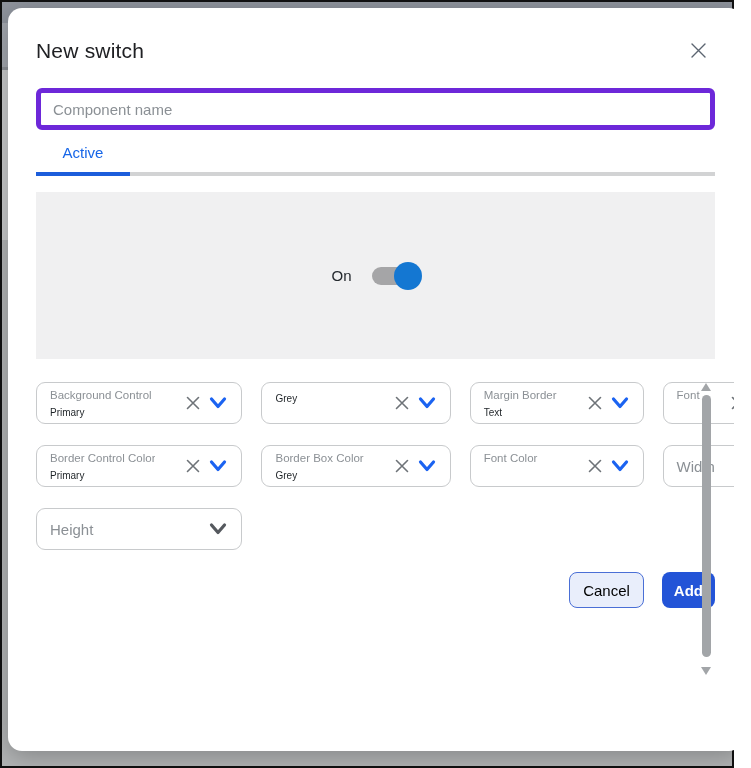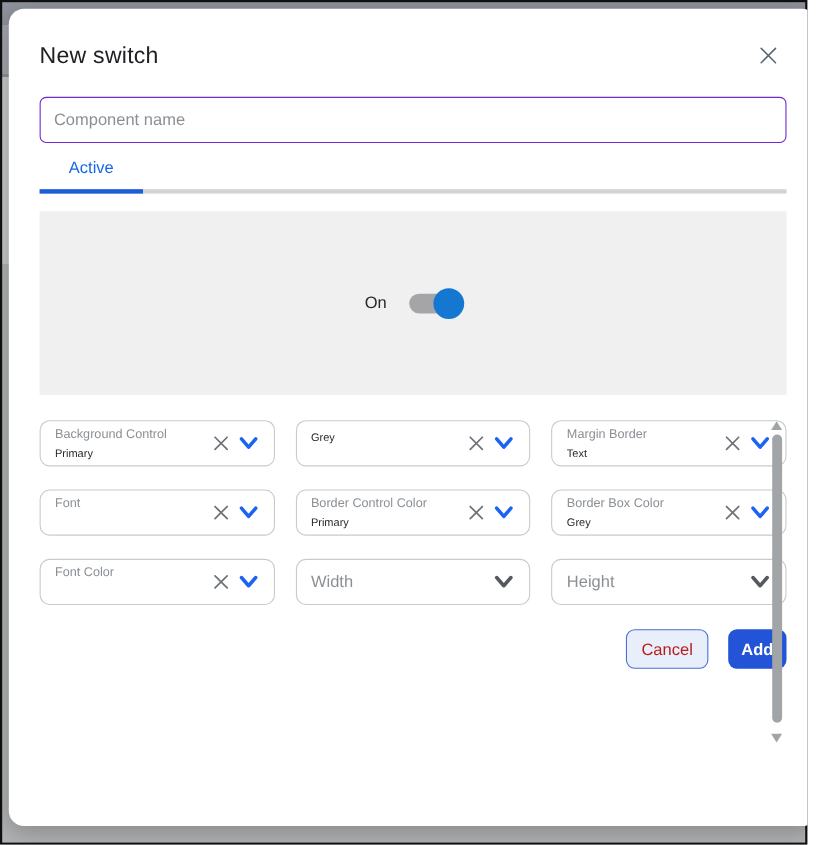--- a/index.html
+++ b/index.html
@@ -21,42 +21,42 @@
     box-shadow: 0 6px 24px rgba(0,0,0,.25); }
 
   
   .dialog-header { margin-top:31px; height:24px; position:relative; }
   .dialog-title { font-size:21px; line-height:24px; color:#202124; font-weight:400; letter-spacing:.2px; }
   .close-btn { position:absolute; right:6px; top:2px; width:22px; height:22px;
     background:none; border:none; cursor:pointer; display:flex; align-items:center; justify-content:center; }
 
   
   .name-input { display:block; margin-top:25px; width:100%; height:42px;
-    border:1px solid #6d28d9; border-radius:6px; padding:0 12px;
+    border:5px solid #6d28d9; border-radius:6px; padding:0 12px;
     font-size:15px; color:#202428; font-family:"Liberation Sans",sans-serif; }
   .name-input::placeholder { color:#8b9095; }
 
   
   .tabs { margin-top:14px; }
   .tab { display:inline-block; width:94px; text-align:center; font-size:15px;
     color:#1766e8; line-height:16px; cursor:pointer; }
   .tab-track { margin-top:10px; height:4px; background:#d2d3d4; }
   .tab-indicator { width:94px; height:4px; background:#1c5ddb; }
 
   
   .preview { margin-top:16px; height:167px; background:#f0f0f1;
     display:flex; align-items:center; justify-content:center; }
   .toggle-wrap { display:flex; align-items:center; gap:20px; cursor:pointer; }
   .toggle-label { font-size:15px; color:#24292e; }
   .toggle-track { position:relative; width:48px; height:18px; border-radius:9px; background:#a5a5a7; }
   .toggle-knob { position:absolute; right:-2px; top:50%; transform:translateY(-50%);
     width:28px; height:28px; border-radius:50%; background:#1477d2; }
 
   
-  .fields { margin-top:23px; display:grid; grid-template-columns:1fr 1fr 1fr;
+  .fields { margin-top:23px; display:grid; grid-template-columns:1fr 1fr 1fr 1fr;
     column-gap:19px; row-gap:21px; }
   .field { position:relative; height:42px; border:1px solid #c8cacc; border-radius:9px;
     background:#fff; cursor:pointer; }
   .f-inner { padding:5px 86px 0 13px; display:flex; flex-direction:column; }
   .f-label { font-size:11.5px; color:#8b9095; line-height:14px;
     white-space:nowrap; overflow:hidden; }
   .f-value { font-size:10px; color:#1f2428; line-height:19px; margin-top:1px; }
   .field.empty { display:flex; align-items:center; }
   .f-placeholder { font-size:15px; color:#8b9095; padding-left:13px; }
   .f-actions { position:absolute; right:14px; top:50%; transform:translateY(-50%);
@@ -70,21 +70,21 @@
   .arr.up { border-left:5px solid transparent; border-right:5px solid transparent;
     border-bottom:8px solid #a2a5a8; }
   .arr.down { border-left:5px solid transparent; border-right:5px solid transparent;
     border-top:8px solid #a2a5a8; margin-top:10px; }
   .thumb { width:9px; height:262px; border-radius:5px; background:#a2a5a8; margin-top:4px; cursor:grab; }
 
   
   .footer { margin-top:22px; display:flex; justify-content:flex-end; gap:18px; }
   .btn { height:36px; border-radius:8px; font-size:15px; cursor:pointer;
     font-family:"Liberation Sans",sans-serif; }
-  .btn.cancel { padding:0 13px; background:#e9eefb; border:1px solid #4a6fd6; color:#b91c1c; font-weight:400; }
+  .btn.cancel { padding:0 13px; background:#e9eefb; border:1px solid #4a6fd6; color:#000000; font-weight:400; }
   .btn.add { padding:0 12px; background:#2354d7; border:none; color:#ffffff; font-weight:600; }
 </style>
 </head>
 <body>
 
 <div class="frame">
   <div class="backdrop"></div>
 
   <div class="modal">
 

